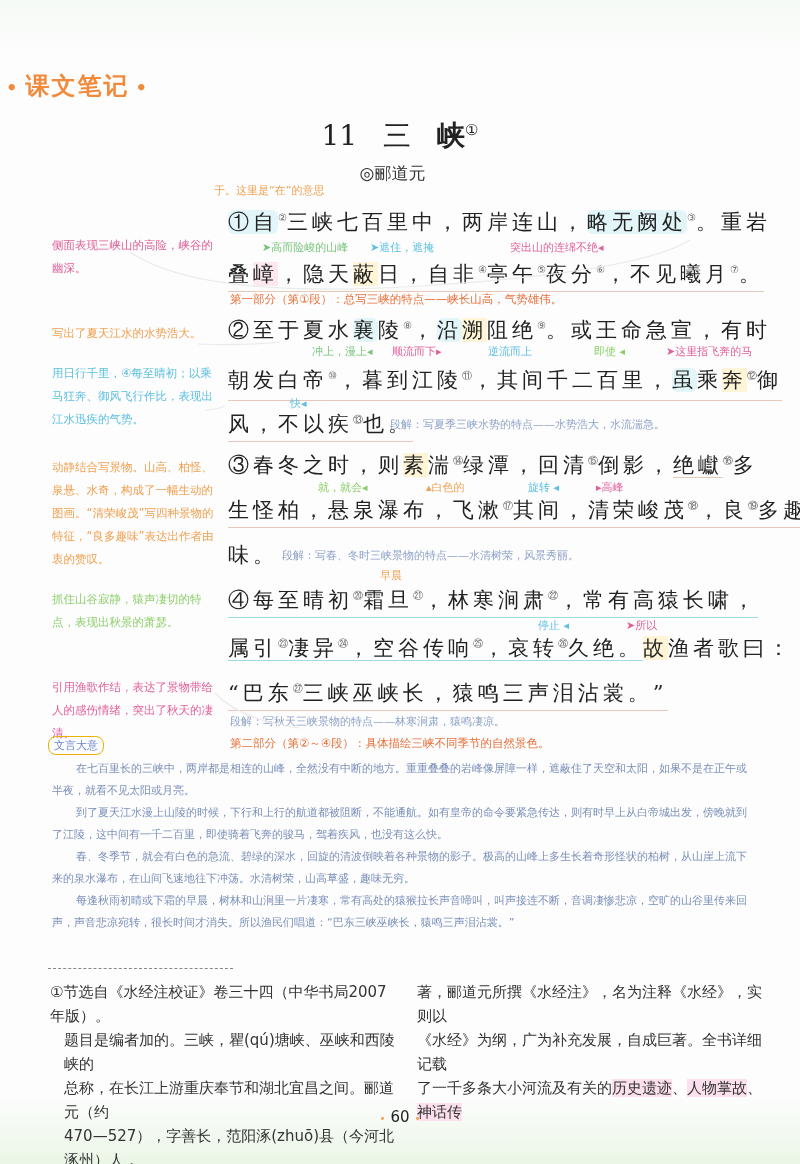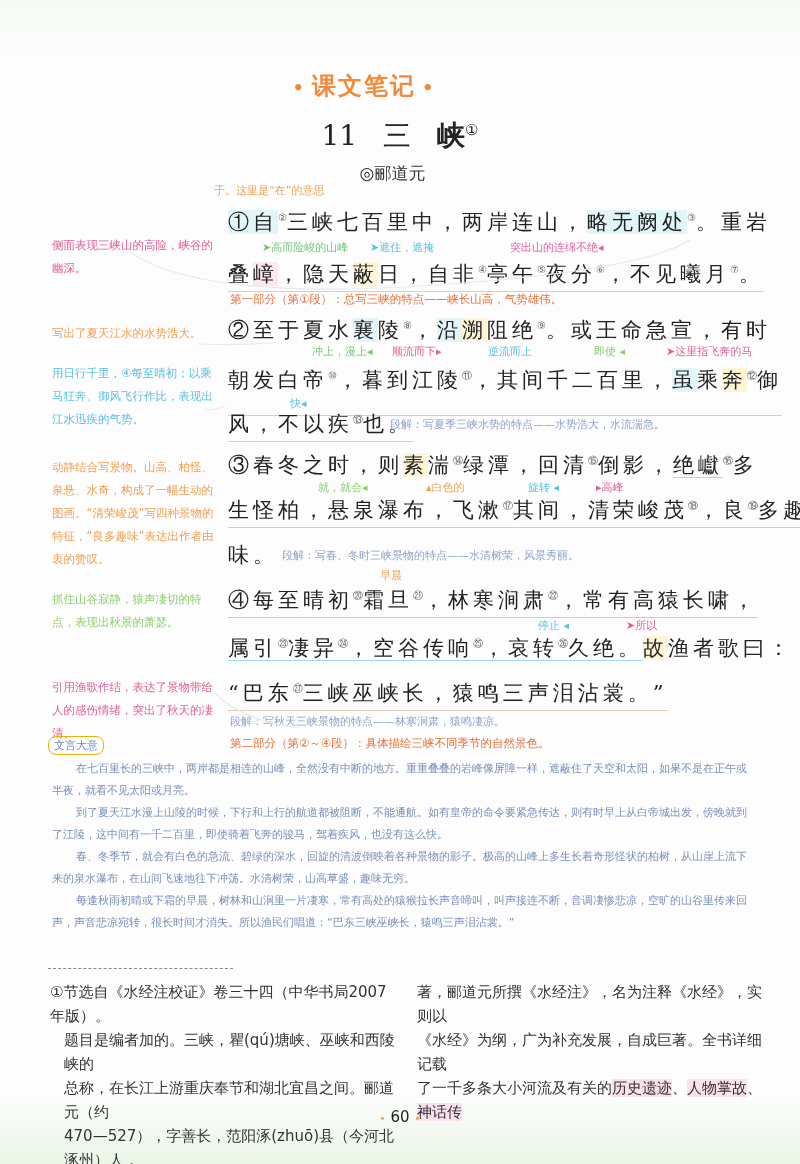--- a/index.html
+++ b/index.html
@@ -7,38 +7,38 @@
     width:800px; height:1164px; overflow:hidden; position:relative;
     background:#fdfdfd;
     font-family:"DejaVu Sans", sans-serif;
   }
   .top-fade { position:absolute; left:0; top:0; width:800px; height:60px;
     background:linear-gradient(#f6faf6, #fdfdfd); }
   .bottom-fade { position:absolute; left:0; bottom:0; width:800px; height:70px;
     background:linear-gradient(#fdfdfd, #eaf6e6); }
   .abs { position:absolute; }
 
-  .section-title { left:0; width:728px; top:70px; text-align:center;
+  .section-title { left:0; width:728px; top:70px; 
     color:#f08a3c; font-weight:bold; font-size:24px; letter-spacing:2px; }
   .section-title .dot { font-size:18px; vertical-align:middle; margin:0 6px; }
 
   .lesson-title { left:0; width:800px; top:117px; text-align:center;
     font-family:"DejaVu Serif", serif; font-size:28px; color:#222; }
   .lesson-title .sp { display:inline-block; width:26px; }
   .lesson-title sup { font-size:15px; }
 
   .author { left:0; width:785px; top:162px; text-align:center;
     font-size:17px; color:#333; }
 
   .main-line { font-family:"DejaVu Serif", serif; font-size:21px;
     color:#222; letter-spacing:4px; white-space:nowrap; }
   .main-line sup, .fn { font-size:10px; color:#666; vertical-align:super; letter-spacing:0; }
   .ul { border-bottom:1px solid #e8c8b8; }
   .ul-blue { border-bottom:1px solid #9ddbe6; }
-  .hl-blue { background:#e2f6fa; }
+  .hl-blue { background:#e2f6fa;border-radius:6px; }
   .hl-pink { background:#fde8f0; }
   .hl-yellow { background:#fff4d6; }
 
   .gloss { font-size:11px; white-space:nowrap; }
   .g-green { color:#76c47a; }
   .g-blue { color:#5bbfe0; }
   .g-pink { color:#e0609a; }
   .g-orange { color:#f0a050; }
   .g-lime { color:#8ccf6a; }
 
@@ -88,21 +88,21 @@
 <div class="abs part-summary" style="left:230px; top:292px;">第一部分（第①段）：总写三峡的特点——峡长山高，气势雄伟。</div>
 
 <div class="abs main-line" style="left:228px; top:316px;">
   <span>②至于夏水</span><span class="hl-blue">襄</span><span>陵</span><sup>⑧</sup><span>，</span><span class="hl-blue">沿</span><span class="hl-yellow">溯</span><span>阻绝</span><sup>⑨</sup><span>。或王命急宣，有时</span>
 </div>
 <div class="abs gloss g-green" style="left:312px; top:344px;"><span>冲上，漫上</span>◂</div>
 <div class="abs gloss g-pink" style="left:392px; top:344px;"><span>顺流而下</span>▸</div>
 <div class="abs gloss g-blue" style="left:488px; top:344px;"><span>逆流而上</span></div>
 <div class="abs gloss g-lime" style="left:594px; top:344px;"><span>即使</span> ◂</div>
 <div class="abs gloss g-pink" style="left:666px; top:344px;">➤<span>这里指飞奔的马</span></div>
-<div class="abs main-line ul" style="left:228px; top:366px; padding-bottom:21px;">
+<div class="abs main-line ul" style="left:228px; top:366px; padding-bottom:6px;">
   <span>朝发白帝</span><sup>⑩</sup><span>，暮到江陵</span><sup>⑪</sup><span>，其间千二百里，</span><span class="hl-blue">虽</span><span>乘</span><span class="hl-yellow">奔</span><sup>⑫</sup><span>御</span>
 </div>
 <div class="abs gloss g-blue" style="left:290px; top:396px;"><span>快</span>◂</div>
 <div class="abs main-line ul" style="left:228px; top:410px; padding-bottom:3px;">
   <span>风，不以疾</span><sup>⑬</sup><span>也。</span>
 </div>
 <div class="abs para-summary" style="left:390px; top:417px;">段解：写夏季三峡水势的特点——水势浩大，水流湍急。</div>
 
 <div class="abs main-line" style="left:228px; top:451px;">
   <span>③春冬之时，则</span><span class="hl-yellow">素</span><span>湍</span><sup>⑭</sup><span>绿潭，回清</span><sup>⑮</sup><span>倒影，</span><span class="ul">绝巘</span><sup>⑯</sup><span>多</span>

